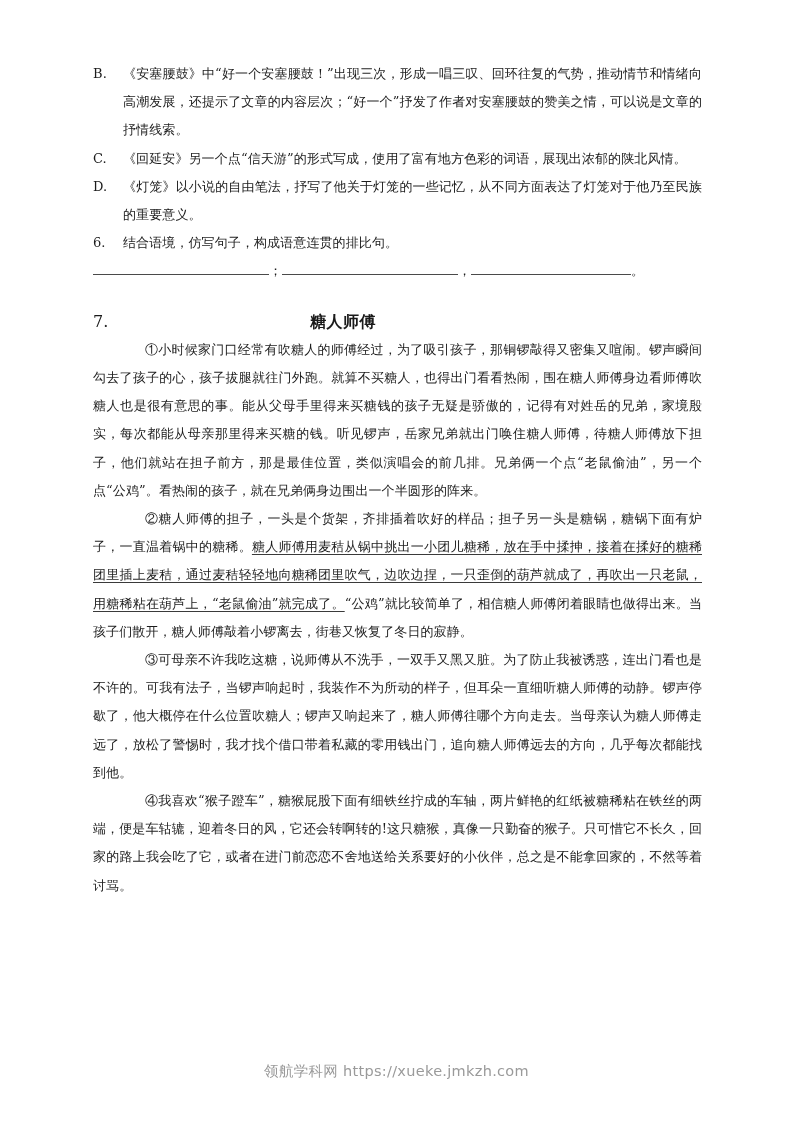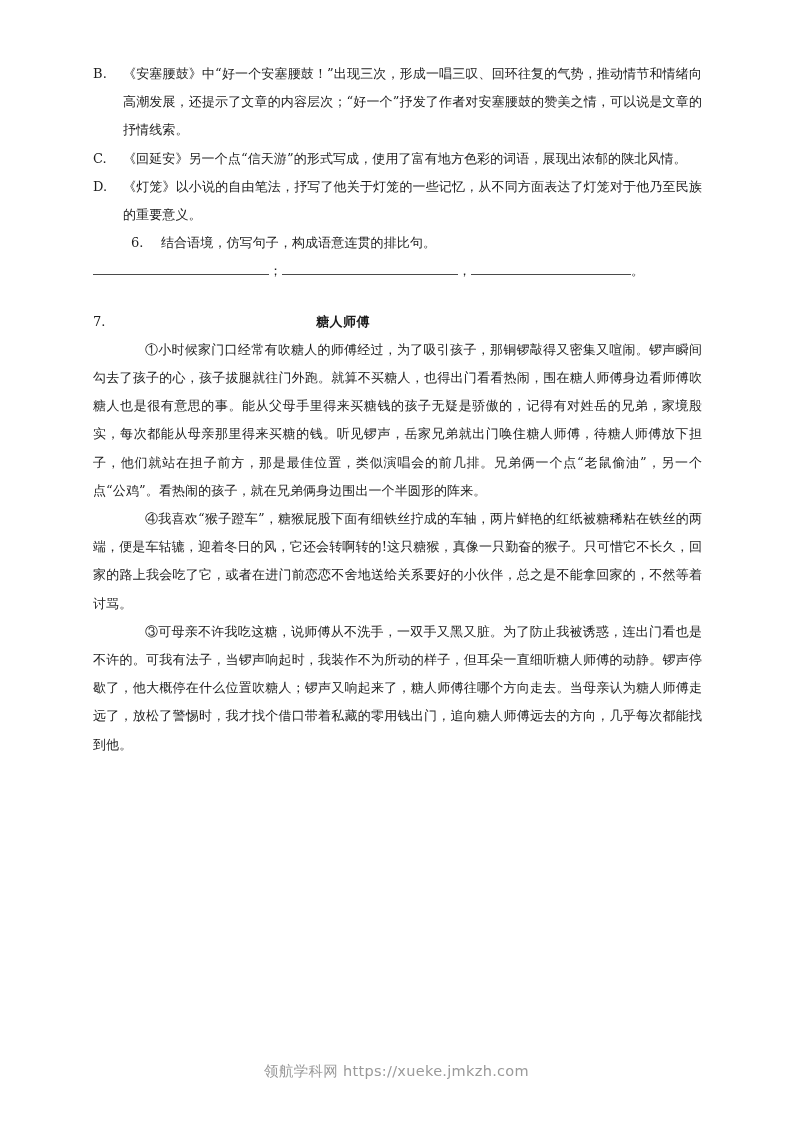--- a/index.html
+++ b/index.html
@@ -45,21 +45,20 @@
   }
   .choice .marker {
     display: inline-block;
     width: 30px;
     text-indent: 0;
     font-family: "DejaVu Serif", "Liberation Serif", serif;
   }
   .qnum {
     padding-left: 30px;
     text-indent: -30px;
-    margin-left: 38px;
   }
   .qnum .marker {
     display: inline-block;
     width: 30px;
     text-indent: 0;
   }
   .indent2 {
     text-indent: 26px;
   }
   .indent4 {
@@ -75,21 +74,21 @@
   .blank-row {
     font-size: 13px;
     line-height: 28.2px;
     margin: 0;
     white-space: nowrap;
     color: #1c1c1c;
   }
   
   .passage-title-row {
     position: relative;
-    font-size: 13px;
+    font-size: 16px;
     line-height: 28.2px;
     margin: 0;
     text-decoration: underline;
   }
   .passage-title-row .marker {
     display: inline-block;
     width: 30px;
   }
   .passage-title {
     font-weight: bold;
@@ -136,24 +135,25 @@
 
 
     <p class="blank-row"><span class="blankline" style="width:176px"></span><span>；</span><span class="blankline" style="width:176px"></span><span>，</span><span class="blankline" style="width:160px"></span><span>。</span></p>
 
     <div class="gap-md"></div>
 
     <div class="passage-title-row"><span class="marker">7.</span><span class="title-center"><span class="passage-title">糖人师傅</span></span></div>
 
     <p class="para indent4"><span>①小时候家门口经常有吹糖人的师傅经过，为了吸引孩子，那铜锣敲得又密集又喧闹。锣声瞬间勾去了孩子的心，孩子拔腿就往门外跑。就算不买糖人，也得出门看看热闹，围在糖人师傅身边看师傅吹糖人也是很有意思的事。能从父母手里得来买糖钱的孩子无疑是骄傲的，记得有对姓岳的兄弟，家境殷实，每次都能从母亲那里得来买糖的钱。听见锣声，岳家兄弟就出门唤住糖人师傅，待糖人师傅放下担子，他们就站在担子前方，那是最佳位置，类似演唱会的前几排。兄弟俩一个点“老鼠偷油”，另一个点“公鸡”。看热闹的孩子，就在兄弟俩身边围出一个半圆形的阵来。</span></p>
 
+    <p class="para indent4"><span>②糖人师傅的担子，一头是个货架，齐排插着吹好的样品；担子另一头是糖锅，糖锅下面有炉子，一直温着锅中的糖稀。</span><span class="u">糖人师傅用麦秸从锅中挑出一小团儿糖稀，放在手中揉抻，接着在揉好的糖稀团里插上麦秸，通过麦秸轻轻地向糖稀团里吹气，边吹边捏，一只歪倒的葫芦就成了，再吹出一只老鼠，用糖稀粘在葫芦上，“老鼠偷油”就完成了。</span><span>“公鸡”就比较简单了，相信糖人师傅闭着眼睛也做得出来。当孩子们散开，糖人师傅敲着小锣离去，街巷又恢复了冬日的寂静。</span></p>
+
+    <p class="para indent4"><span>③可母亲不许我吃这糖，说师傅从不洗手，一双手又黑又脏。为了防止我被诱惑，连出门看也是不许的。可我有法子，当锣声响起时，我装作不为所动的样子，但耳朵一直细听糖人师傅的动静。锣声停歇了，他大概停在什么位置吹糖人；锣声又响起来了，糖人师傅往哪个方向走去。当母亲认为糖人师傅走远了，放松了警惕时，我才找个借口带着私藏的零用钱出门，追向糖人师傅远去的方向，几乎每次都能找到他。</span></p>
 
     <p class="para indent4"><span>④我喜欢“猴子蹬车”，糖猴屁股下面有细铁丝拧成的车轴，两片鲜艳的红纸被糖稀粘在铁丝的两端，便是车轱辘，迎着冬日的风，它还会转啊转的!这只糖猴，真像一只勤奋的猴子。只可惜它不长久，回家的路上我会吃了它，或者在进门前恋恋不舍地送给关系要好的小伙伴，总之是不能拿回家的，不然等着讨骂。</span></p>
-
-    <p class="para indent4"><span>③可母亲不许我吃这糖，说师傅从不洗手，一双手又黑又脏。为了防止我被诱惑，连出门看也是不许的。可我有法子，当锣声响起时，我装作不为所动的样子，但耳朵一直细听糖人师傅的动静。锣声停歇了，他大概停在什么位置吹糖人；锣声又响起来了，糖人师傅往哪个方向走去。当母亲认为糖人师傅走远了，放松了警惕时，我才找个借口带着私藏的零用钱出门，追向糖人师傅远去的方向，几乎每次都能找到他。</span></p>
 
   </div>
 
   <div class="footer">
     <span>领航学科网</span>
     <span>https://xueke.jmkzh.com</span>
   </div>
 </div>
 
 </body></html>

